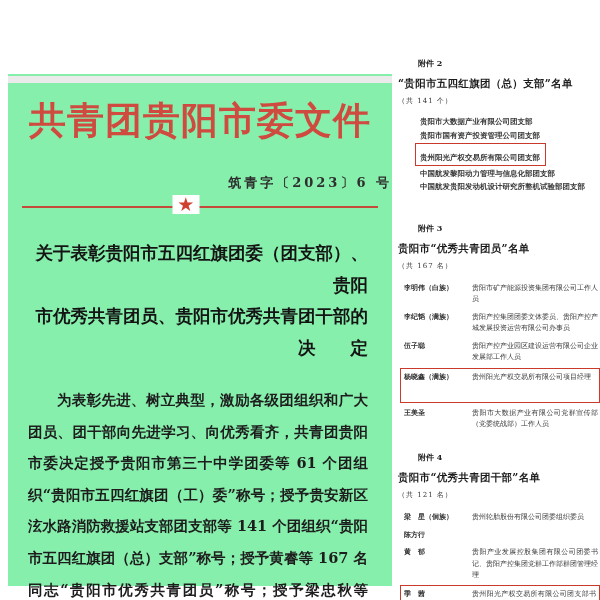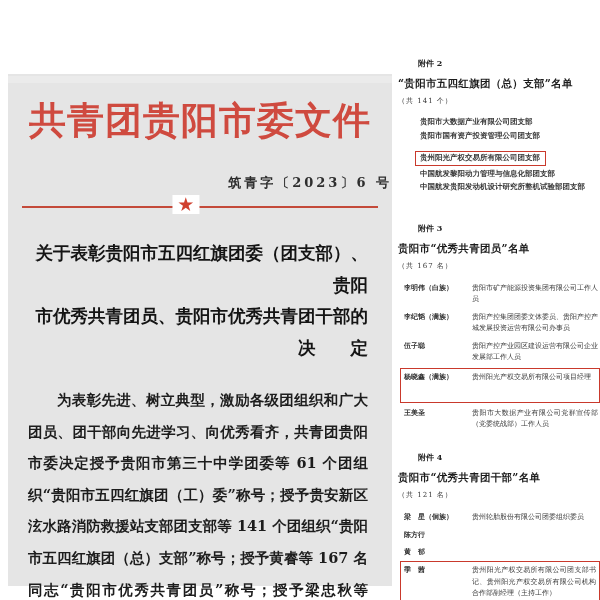--- a/index.html
+++ b/index.html
@@ -4,21 +4,21 @@
 <style>
   html,body{margin:0;padding:0;}
   body{
     width:600px;height:600px;overflow:hidden;background:#ffffff;
     font-family:"DejaVu Serif","Liberation Serif",serif;
     -webkit-font-smoothing:antialiased;
   }
   .canvas{position:relative;width:600px;height:600px;background:#fff;}
 
   
-  .main-page{position:absolute;left:8px;top:74px;width:384px;height:512px;background:#e5e5e5;}
+  .main-page{position:absolute;left:8px;top:74px;width:384px;height:512px;background:#86efac;}
   .top-band{position:absolute;left:0;top:2px;width:100%;height:7px;background:#ebebeb;}
   .masthead{
     margin-top:22px;text-align:center;
     font-size:37px;font-weight:700;letter-spacing:1px;
     color:#cf4a3f;white-space:nowrap;
   }
   .doc-number{margin-top:28px;text-align:right;font-size:13px;letter-spacing:3px;color:#2e2e2e;font-weight:600;}
   .divider{position:relative;margin:14px 14px 0 14px;border-top:2px solid #c44a3a;}
   .divider .star{
     position:absolute;left:46%;top:-13px;transform:translateX(-50%);
@@ -32,21 +32,21 @@
 
   
   .attach-col{position:absolute;left:398px;top:58px;width:200px;}
   .attach{color:#3a3a3a;}
   .attach .label{font-size:8px;font-weight:700;color:#222;margin-left:20px;}
   .attach .title{font-size:10.5px;font-weight:700;color:#1c1c1c;margin-top:8px;letter-spacing:.3px;white-space:nowrap;}
   .attach .subtitle{font-size:7px;color:#333;margin-top:5px;letter-spacing:1px;}
 
   .a2-list{margin:12px 0 0 22px;padding:0;list-style:none;}
   .a2-list li{font-size:7.5px;font-weight:600;line-height:1;margin-bottom:6px;white-space:nowrap;color:#3a3a3a;}
-  .a2-list li.hl-box{display:inline-block;border:1.2px solid #c9392c;padding:2px 5px 3px 4px;margin:-2px 0 4px -5px;}
+  .a2-list li.hl-box{display:inline-block;border:1.2px solid #c9392c;padding:10px 5px 3px 4px;margin:-2px 0 4px -5px;}
 
   .rows{margin:12px 0 0 6px;}
   .row{display:flex;margin-bottom:7px;}
   .row .name{width:68px;flex:0 0 68px;font-size:7px;font-weight:600;color:#333;white-space:nowrap;}
   .row .desc{flex:1;font-size:7px;line-height:1.6;text-align:justify;color:#3a3a3a;}
   .row.hl-box{border:1.4px solid #c9392c;padding:3px 3px 19px 3px;margin:-3px -2px 5px -4px;}
 
   .gap-a3{margin-top:32px;}
   .gap-a4{margin-top:22px;}
 </style>
@@ -126,20 +126,21 @@
       <div class="rows">
         <div class="row">
           <span class="name">梁　星（侗族）</span>
           <span class="desc">贵州轮胎股份有限公司团委组织委员</span>
         </div>
         <div class="row">
           <span class="name">陈方行</span>
         </div>
         <div class="row">
           <span class="name">黄　郁</span>
+          <span class="desc">贵阳产业发展控股集团有限公司团委书记、贵阳产控集团党群工作部群团管理经理</span>
         </div>
         <div class="row hl-box">
           <span class="name">季　茜</span>
           <span class="desc">贵州阳光产权交易所有限公司团支部书记、贵州阳光产权交易所有限公司机构合作部副经理（主持工作）</span>
         </div>
 
       </div>
     </section>
 
   </div>

